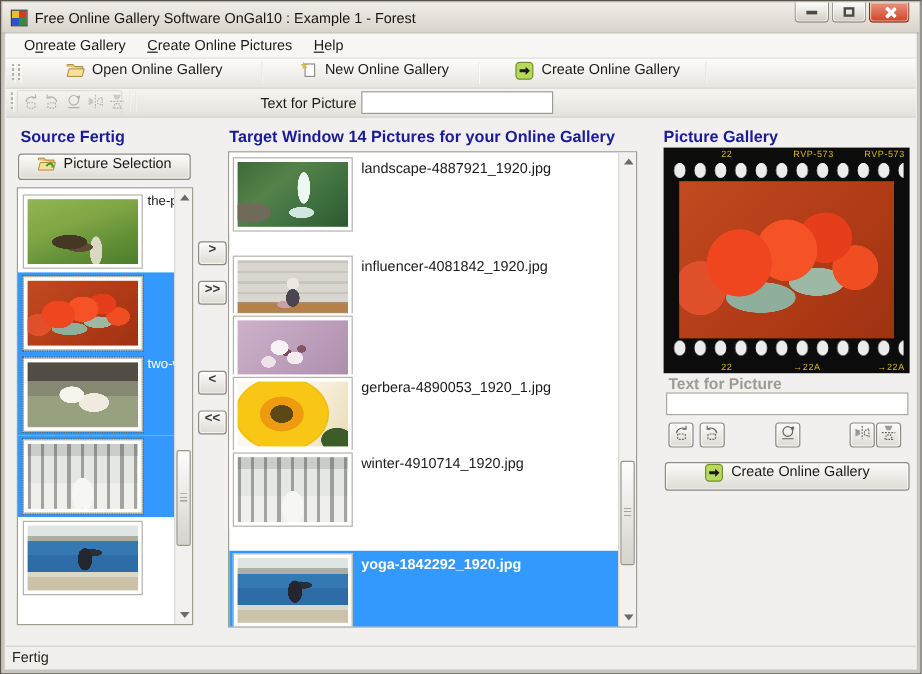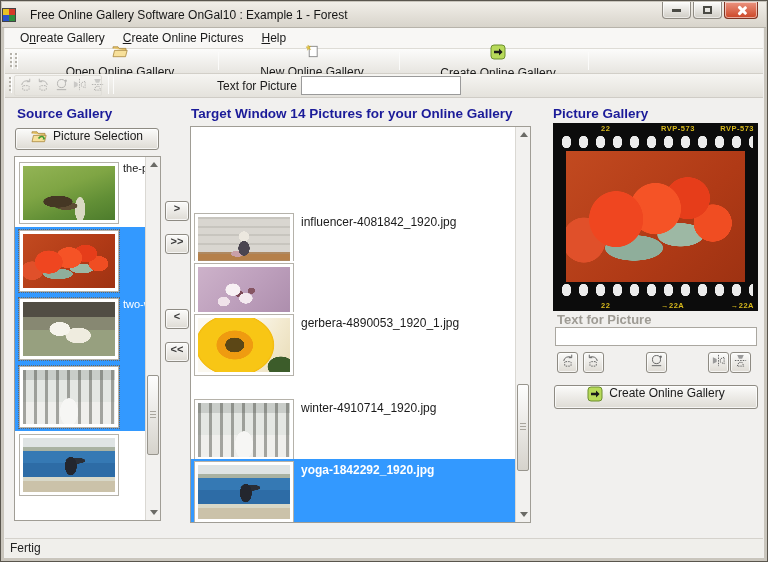--- a/index.html
+++ b/index.html
@@ -3,21 +3,21 @@
 <meta charset="utf-8">
 <style>
   html,body{margin:0;padding:0;background:#888;font-family:"Liberation Sans","DejaVu Sans",sans-serif;}
   *{box-sizing:border-box;}
   .window{position:relative;width:768px;height:562px;background:#f1f0ee;border:1px solid #59554d;
           box-shadow:inset 0 0 0 3px #c9c5bc;overflow:hidden;font-size:12px;color:#1a1a1a;}
 
   
   .titlebar{position:absolute;top:1px;left:1px;right:1px;height:26px;
             background:linear-gradient(#f1eee8,#d8d4cb);border-bottom:1px solid #b7b3aa;
-            display:flex;align-items:center;gap:8px;}
+            display:flex;align-items:center;padding-left:7px;}
   .app-icon{width:14px;height:14px;border:1px solid #444;margin-right:6px;
             background:conic-gradient(from 0deg,#d43a2a 0 25%,#2e8f3c 25% 50%,#2a52c9 50% 75%,#e7c325 75% 100%);}
   .win-title{font-size:12px;color:#151515;}
   .win-controls{position:absolute;top:0;right:8px;display:flex;gap:2px;}
   .wc{width:29px;height:17px;border:1px solid #8e8a82;border-top:none;border-radius:0 0 4px 4px;
       background:linear-gradient(#fdfdfc,#cfccc4);display:flex;align-items:center;justify-content:center;
       box-shadow:inset 0 0 0 1px rgba(255,255,255,.55);cursor:default;}
   .wc.close{width:34px;background:linear-gradient(#eb9480,#cc4526);border-color:#7e3322;}
   .g-min{width:9px;height:3px;background:#4a4a44;}
   .g-max{width:9px;height:8px;border:2px solid #4a4a44;background:transparent;}
@@ -29,21 +29,21 @@
   
   .menubar{position:absolute;top:27px;left:4px;right:4px;height:21px;background:#f8f7f5;
            border-bottom:1px solid #dedcd6;display:flex;align-items:center;padding-left:6px;}
   .menu-item{padding:2px 9px;cursor:default;}
   .mnk{text-decoration:underline;}
 
   
   .toolbar1{position:absolute;top:48px;left:4px;right:4px;height:25px;
             background:linear-gradient(#fcfcfb,#e7e5e0);border-bottom:1px solid #d2cfc8;}
   .grip{position:absolute;top:4px;width:3px;height:16px;background:repeating-linear-gradient(180deg,#b5b2aa 0 2px,transparent 2px 4px);border-right:1px solid #fff;}
-  .tb-btn{position:absolute;top:2px;height:21px;display:flex;align-items:center;justify-content:center;gap:6px;cursor:default;flex-direction:column;}
+  .tb-btn{position:absolute;top:2px;height:21px;display:flex;align-items:flex-start;justify-content:center;gap:6px;cursor:default;}
   .tb-sep{position:absolute;top:3px;width:1px;height:18px;background:#c7c4bd;border-right:1px solid #fbfbfa;}
   .tb-btn svg{flex:0 0 auto;}
 
   
   .toolbar2{position:absolute;top:73px;left:4px;right:4px;height:24px;
             background:linear-gradient(#f6f5f2,#e4e2dc);border-bottom:1px solid #cfccc6;}
   .icon-group{position:absolute;left:9px;top:1px;width:88px;height:21px;border:1px solid #e0ded8;border-radius:2px;
               display:flex;align-items:center;gap:3px;padding:0 3px;}
   .dis{opacity:.42;}
   .tb2-label{position:absolute;left:212px;top:5px;}
@@ -85,21 +85,21 @@
   
   .target-list{position:absolute;left:189px;top:125px;width:341px;height:397px;background:#fff;
                border:1px solid #a09d95;overflow:hidden;}
   .t-row{position:absolute;left:0;width:326px;height:66px;background:#fff;overflow:hidden;}
   .t-row[data-selected="true"]{background:#3399ff;color:#fff;}
   .t-thumb{position:absolute;left:3px;top:2px;width:100px;height:62px;background:#fff;border:1px solid #b5b2aa;padding:3px;}
   .t-label{position:absolute;left:110px;top:4px;white-space:nowrap;font-size:12px;}
 
   
   .film{position:absolute;left:552px;top:122px;width:205px;height:188px;background:#0c0c0c;}
-  .film-mark{position:absolute;font-size:7.5px;font-weight:bold;color:#d8b91c;letter-spacing:.5px;text-align:right;}
+  .film-mark{position:absolute;font-size:7.5px;font-weight:normal;color:#d8b91c;letter-spacing:.5px;text-align:right;}
   .holes{position:absolute;left:5px;right:5px;height:14px;
          background:radial-gradient(ellipse 5px 6.5px at center,#ececec 0 92%,transparent 100%) 0 0/17px 14px repeat-x;}
   .holes.top{top:12px;}
   .holes.bottom{top:160px;}
   .film-photo{position:absolute;left:13px;top:28px;width:179px;height:131px;}
   .set-label{position:absolute;left:556px;top:311px;font-size:13px;font-weight:bold;color:#9e9b94;}
   .set-input{position:absolute;left:554px;top:326px;width:202px;height:19px;border:1px solid #aaa7a0;background:#fff;font:12px "Liberation Sans",sans-serif;padding:0 3px;}
   .edit-btn{position:absolute;top:351px;width:21px;height:21px;}
   .create-btn{position:absolute;left:553px;top:384px;width:204px;height:24px;font-size:12px;}
 
@@ -245,21 +245,21 @@
             <path d="M4.5 2l1.8 4h3.4L11.5 2z" fill="#9a9a9a"></path>
             <path d="M4.5 14l1.8-4h3.4l1.8 4z" fill="none" stroke="#5f5f5f" stroke-dasharray="1.4 1"></path>
           </svg></span>
     </div>
     <div class="tb-sep" style="left:103px;top:2px;"></div>
     <div class="tb-sep" style="left:108px;top:2px;"></div>
     <span class="tb2-label">Text for Picture</span>
     <input class="tb2-input" type="text" value="" style="">
   </div>
 
-  <div class="panel-heading" style="left:16px;top:105px;">Source Gallery</div>
+  <div class="panel-heading" style="left:16px;top:105px;">Source Fertig</div>
   <div class="panel-heading" style="left:190px;top:105px;">Target Window 14 Pictures for your Online Gallery</div>
   <div class="panel-heading" style="left:552px;top:105px;">Picture Gallery</div>
 
   <div class="btn" style="position:absolute;left:14px;top:127px;width:144px;height:22px;">
     <svg width="16" height="15" viewBox="0 0 16 15">
         <path d="M1 4.5V2.8h5l1 1.6h7v2" fill="#e8c56a" stroke="#a8863c" stroke-width=".8"></path>
         <path d="M1 12.7 2.5 6.4h12.7L13.5 12.7z" fill="#f7e09a" stroke="#a8863c" stroke-width=".8"></path>
         <path d="M7.5 9.5c2.5-3.5 5.5-2 5.5.5" fill="none" stroke="#3f9b2f" stroke-width="1.6"></path>
         <path d="M11.5 10.5h2.4l-.6-2.3z" fill="#3f9b2f"></path>
       </svg>
@@ -307,38 +307,44 @@
         </div>
     </div>
   </div>
 
   <div class="btn xfer" style="top:200px;">&gt;</div>
   <div class="btn xfer" style="top:233px;">&gt;&gt;</div>
   <div class="btn xfer" style="top:308px;">&lt;</div>
   <div class="btn xfer" style="top:341px;">&lt;&lt;</div>
 
   <div class="target-list">
+    <div class="t-row" style="top:2px;" data-selected="false">
+      <div class="t-thumb">
+          <div class="photo" data-photo="waterfall"></div>
+        </div>
+      <span class="t-label">landscape-4887921_1920.jpg</span>
+    </div>
     <div class="t-row" style="top:84px;" data-selected="false">
       <div class="t-thumb">
           <div class="photo" data-photo="influencer"></div>
         </div>
       <span class="t-label">influencer-4081842_1920.jpg</span>
     </div>
     <div class="t-row" style="top:134px;" data-selected="false">
       <div class="t-thumb">
           <div class="photo" data-photo="blossom"></div>
         </div>
     </div>
     <div class="t-row" style="top:185px;text-align:center;" data-selected="false">
       <div class="t-thumb">
           <div class="photo" data-photo="gerbera"></div>
         </div>
       <span class="t-label">gerbera-4890053_1920_1.jpg</span>
     </div>
-    <div class="t-row" style="top:270px;" data-selected="false">
+    <div class="t-row" style="top:248px;" data-selected="false">
       <div class="t-thumb">
           <div class="photo" data-photo="winter"></div>
         </div>
       <span class="t-label">winter-4910714_1920.jpg</span>
     </div>
     <div class="t-row" style="top:332px;font-weight:bold;" data-selected="true">
       <div class="t-thumb">
           <div class="photo" data-photo="yoga"></div>
         </div>
       <span class="t-label">yoga-1842292_1920.jpg</span>

